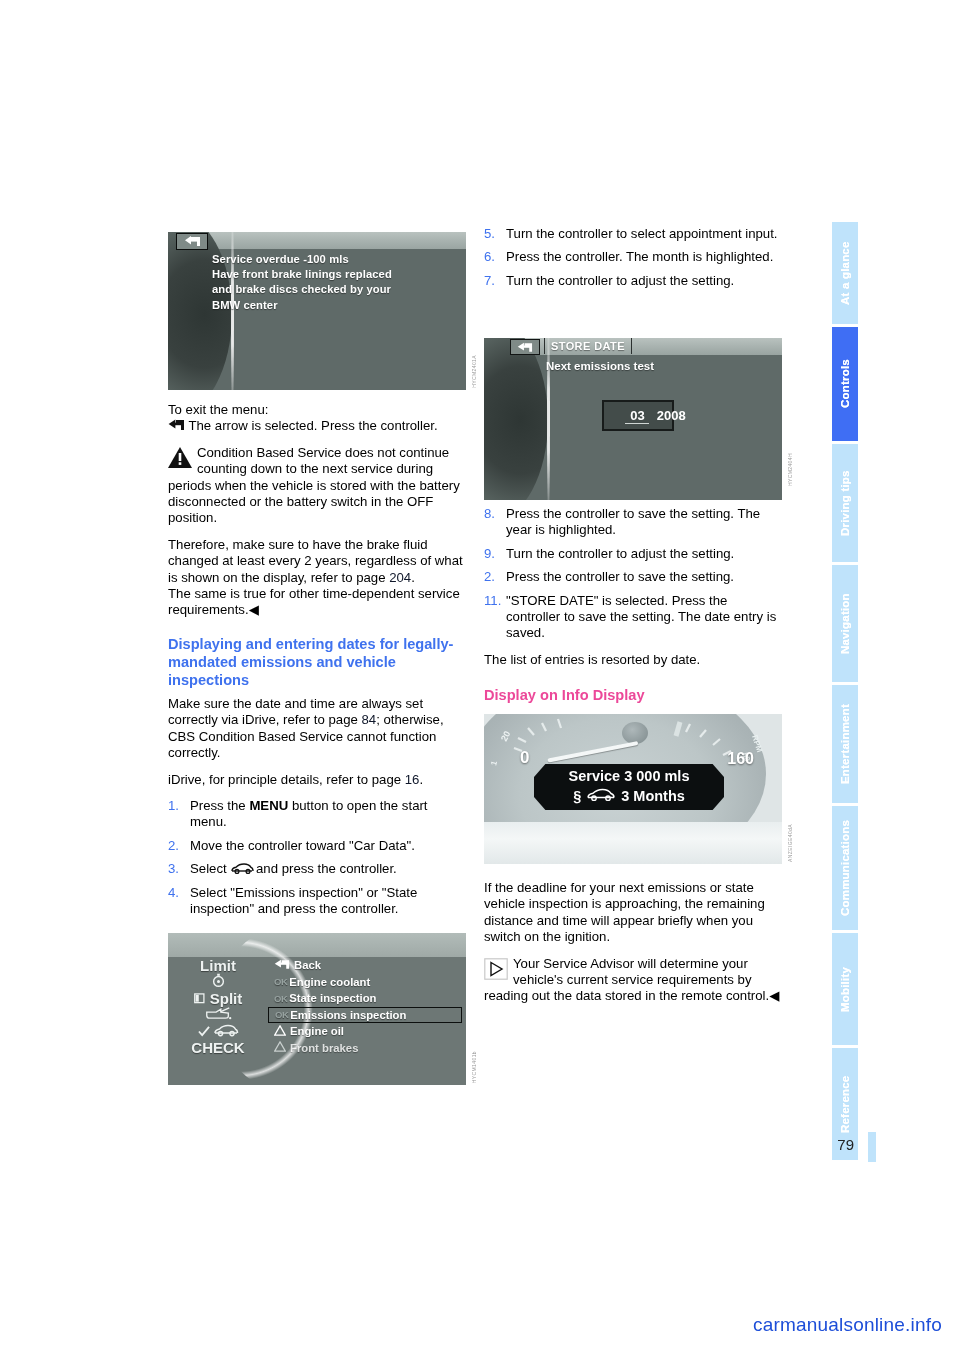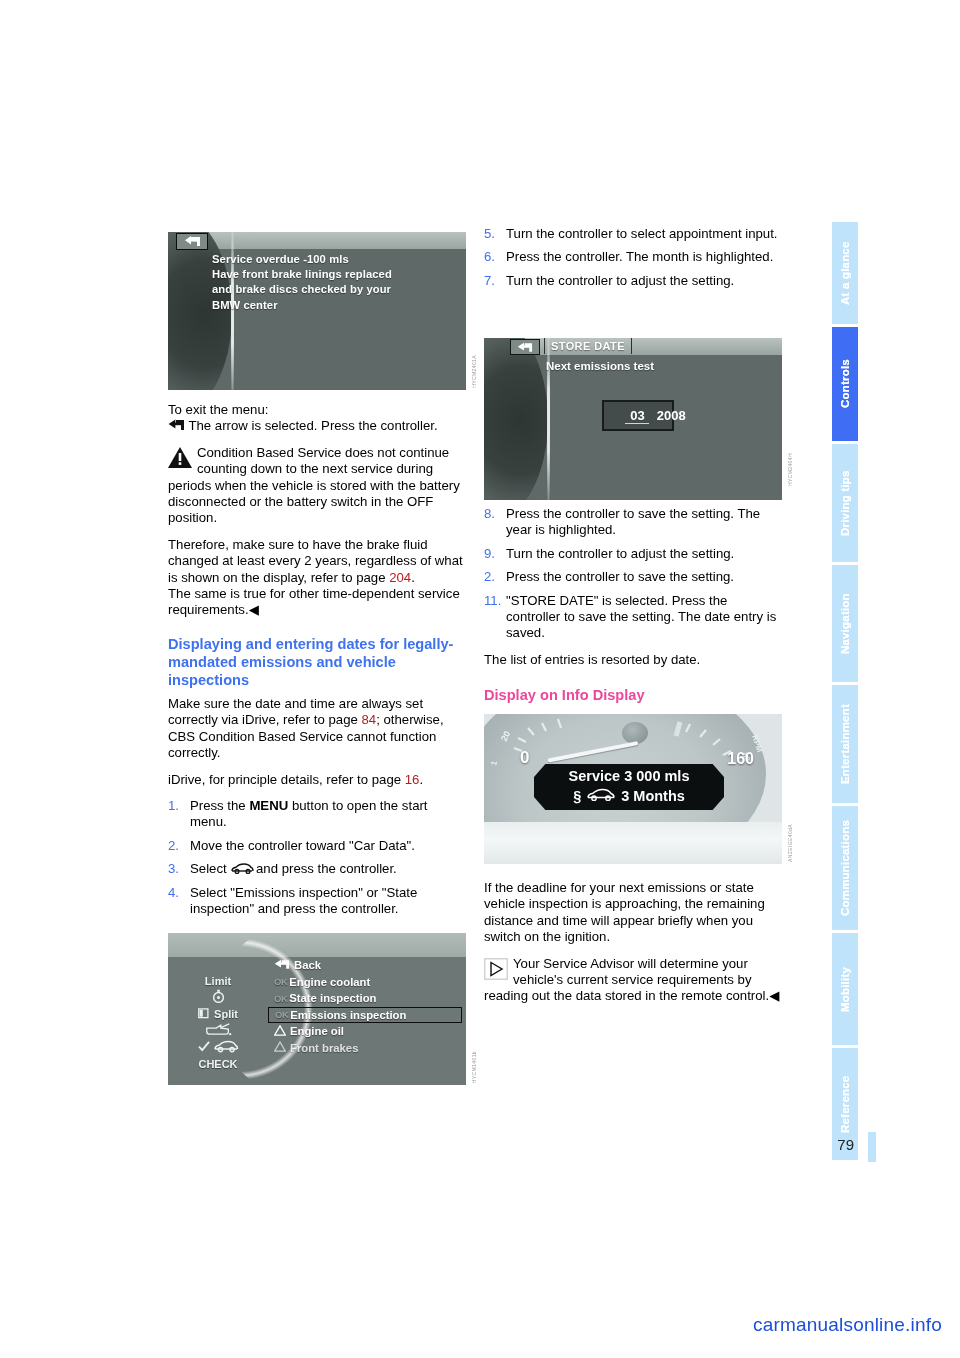--- a/index.html
+++ b/index.html
@@ -32,21 +32,21 @@
   p{margin:0 0 10px 0;}
   .tight{margin-bottom:0;}
   .h2{
     color:#3f72ee;font-weight:bold;font-size:14.6px;line-height:18px;
     margin:16px 0 7px 0;
   }
   .h3{
     color:#ec4899;font-weight:bold;font-size:14.6px;line-height:18px;
     margin:18px 0 8px 0;
   }
-  .ref{color:#b91c1c;text-align:right;}
+  .ref{color:#0f172a;text-align:right;}
   .bold{font-weight:bold;}
 
   
   .steps{margin:0 0 10px 0;}
   .step{display:flex;margin-bottom:7px;}
   .step .num{color:#3f72ee;width:22px;flex:0 0 22px;}
   .step .txt{flex:1;}
 
   
   .note{position:relative;padding-left:0;margin-bottom:10px;}
@@ -137,22 +137,22 @@
   .sd .datebox .mm{padding:0 4px 0 5px;border-bottom:1.5px solid #cfd6d4;margin-left:40px;}
   .sd .datebox .sep{width:1px;height:17px;background:#cfd6d4;margin:0 2px;}
   .sd .datebox .yy{padding:0 5px 0 4px;}
 
   
   .menu .topband{
     position:absolute;left:0;top:0;right:0;height:24px;
     background:linear-gradient(180deg,#b2bcb9 0%,#9fa9a6 100%);
   }
   .menu .leftcol{
-    position:absolute;left:0;top:40px;bottom:0;width:100px;
-    color:#eef2f1;font-size:11px;font-weight:bold;
+    position:absolute;left:0;top:24px;bottom:0;width:100px;
+    color:#eef2f1;font-size:15px;font-weight:bold;
   }
   .menu .rightcol{
     position:absolute;left:100px;top:24px;right:0;bottom:0;
     color:#ffffff;font-size:11.3px;font-weight:bold;
   }
   .menu .row{display:flex;align-items:center;height:16.5px;padding-left:6px;
              text-shadow:0 1px 1px rgba(0,0,0,.45);}
   .menu .ok{color:#97a2a0;font-size:9.5px;margin-right:2px;letter-spacing:-.5px;}
   .menu .sel{border:1.8px solid #0c0f0e;box-sizing:border-box;}
   .menu .lrow{display:flex;align-items:center;height:16.5px;justify-content:center;

